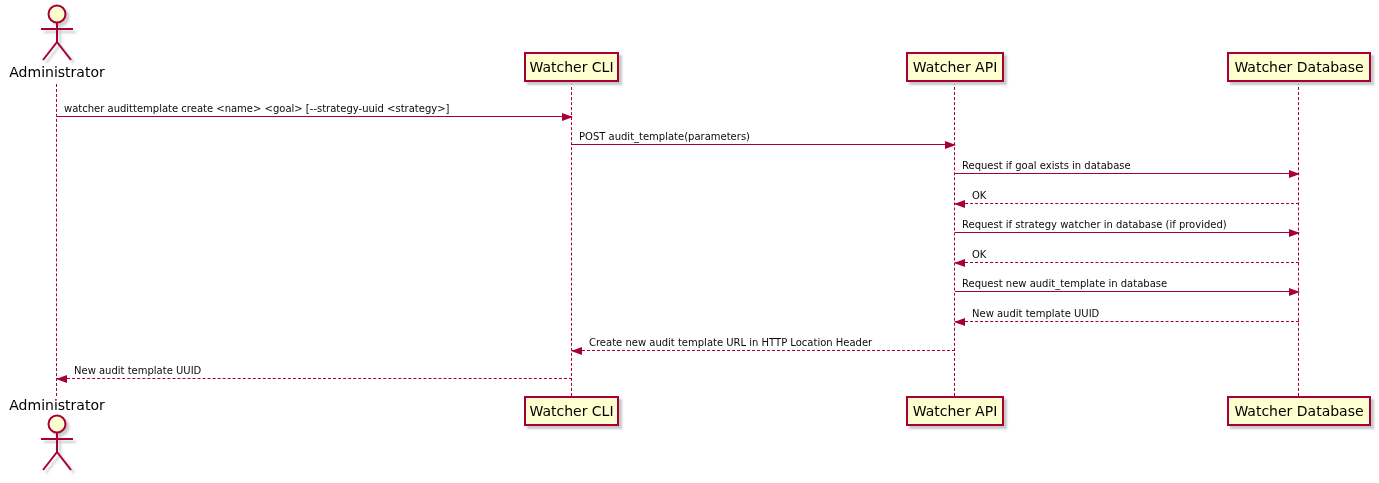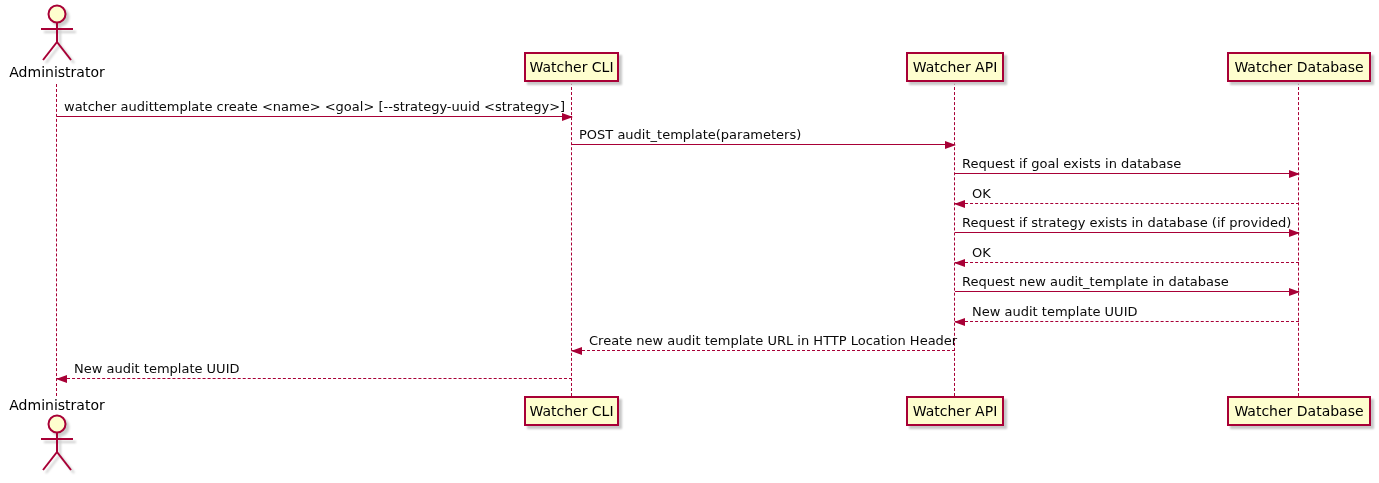--- a/index.html
+++ b/index.html
@@ -14,21 +14,21 @@
   .pbox {
     position:absolute; height:30px; background:#FEFECE; border:2px solid #A80036;
     text-align:center; font-size:14px; line-height:26px; color:#000;
     box-shadow:3px 3px 2px #c8c8c8;
   }
 
   
   .lifeline { position:absolute; width:0; border-left:1px dashed #A80036; }
 
   
-  .msg { position:absolute; height:20px; font-size:13px; color:#0a0a0a; }
+  .msg { position:absolute; height:20px; font-size:10px; color:#0a0a0a; }
   .msg .lbl { position:absolute; left:0; right:0; bottom:3px; padding-left:7px; white-space:nowrap; }
   .msg.return .lbl { padding-left:17px; }
   .msg .line { position:absolute; left:0; right:0; bottom:0; height:0; border-top:1px solid #A80036; }
   .msg.dashed .line { border-top-style:dashed; }
   .ah { position:absolute; width:0; height:0; bottom:-4px;
         border-top:4px solid transparent; border-bottom:4px solid transparent; }
   .ah.r { right:-1px; border-left:11px solid #A80036; }
   .ah.l { left:-1px;  border-right:11px solid #A80036; }
 
   
@@ -79,21 +79,21 @@
     <div class="ah r"></div>
   </div>
 
   <div class="msg dashed return" style="left:955px; top:184px; width:344px;">
     <div class="lbl">OK</div>
     <div class="line"></div>
     <div class="ah l"></div>
   </div>
 
   <div class="msg solid" style="left:955px; top:213px; width:344px;">
-    <div class="lbl">Request if strategy exists in database (if provided)</div>
+    <div class="lbl">Request if strategy watcher in database (if provided)</div>
     <div class="line"></div>
     <div class="ah r"></div>
   </div>
 
   <div class="msg dashed return" style="left:955px; top:243px; width:344px;">
     <div class="lbl">OK</div>
     <div class="line"></div>
     <div class="ah l"></div>
   </div>
 

